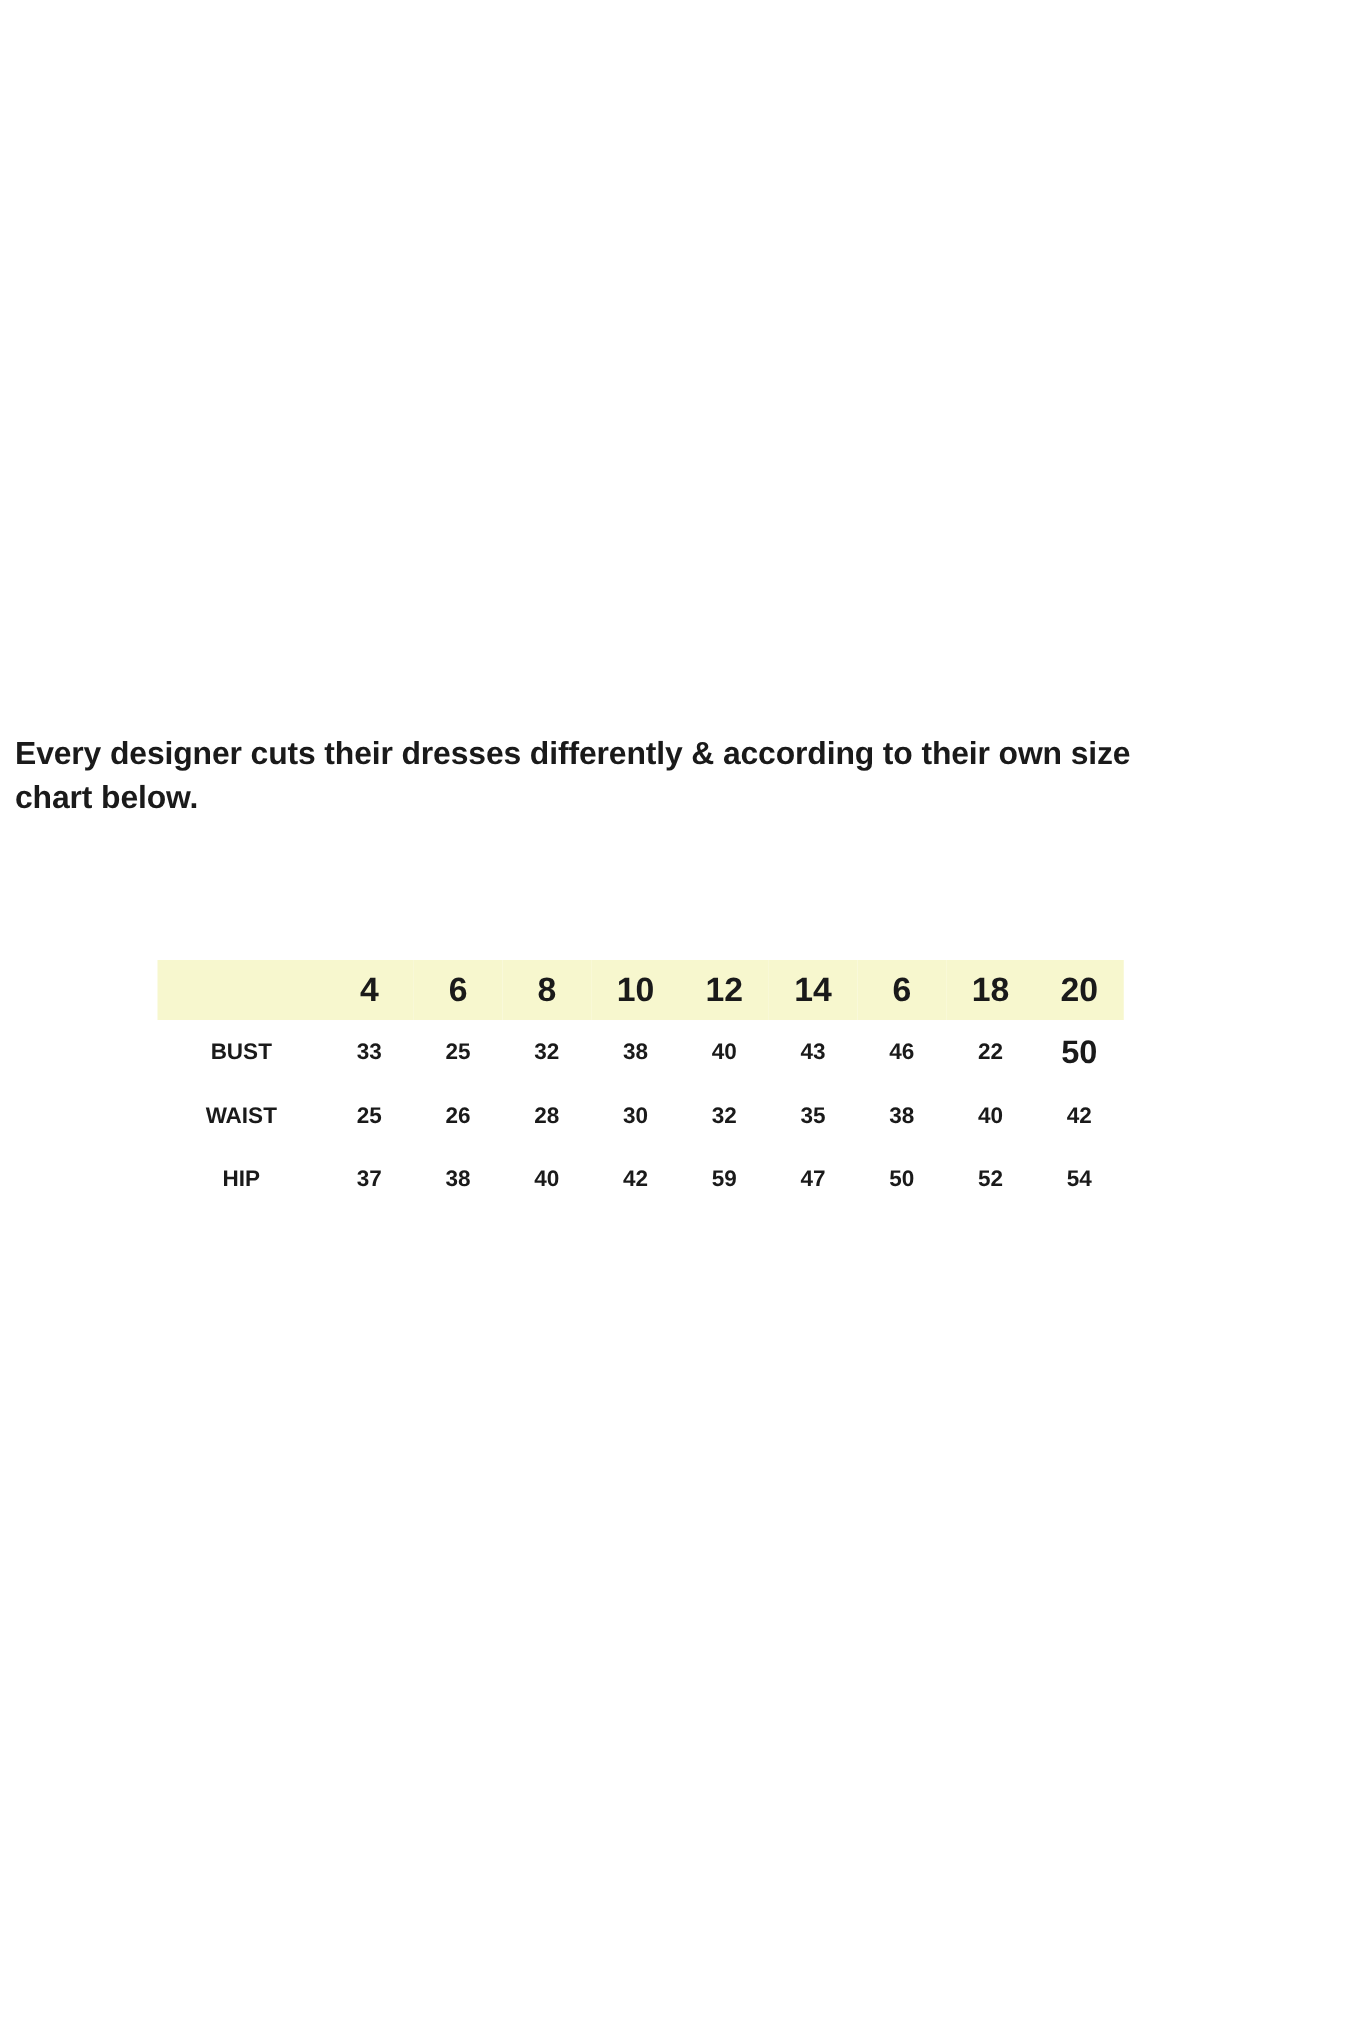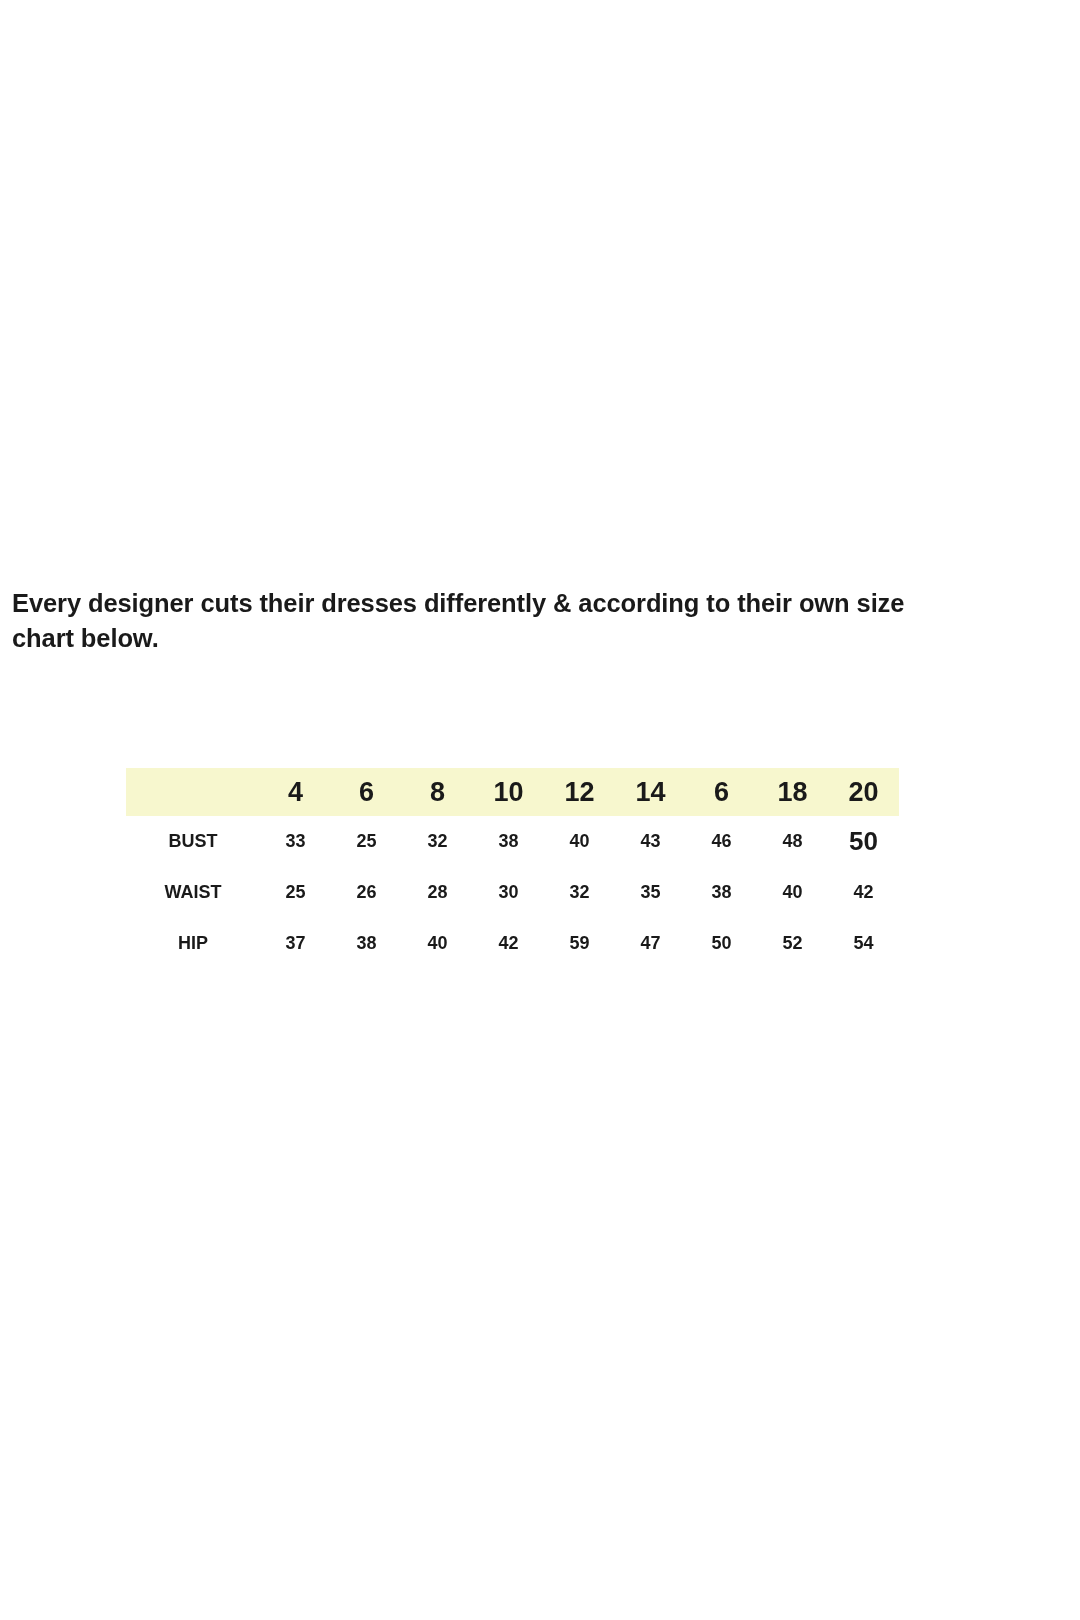--- a/index.html
+++ b/index.html
@@ -116,21 +116,21 @@
 
       <tr class="data-row">
         <td class="row-label">BUST</td>
         <td class="num">33</td>
         <td class="num">25</td>
         <td class="num">32</td>
         <td class="num">38</td>
         <td class="num">40</td>
         <td class="num">43</td>
         <td class="num">46</td>
-        <td class="num">48</td>
+        <td class="num">22</td>
         <td class="num last">50</td>
       </tr>
 
       <tr class="data-row">
         <td class="row-label">WAIST</td>
         <td class="num">25</td>
         <td class="num">26</td>
         <td class="num">28</td>
         <td class="num">30</td>
         <td class="num">32</td>

